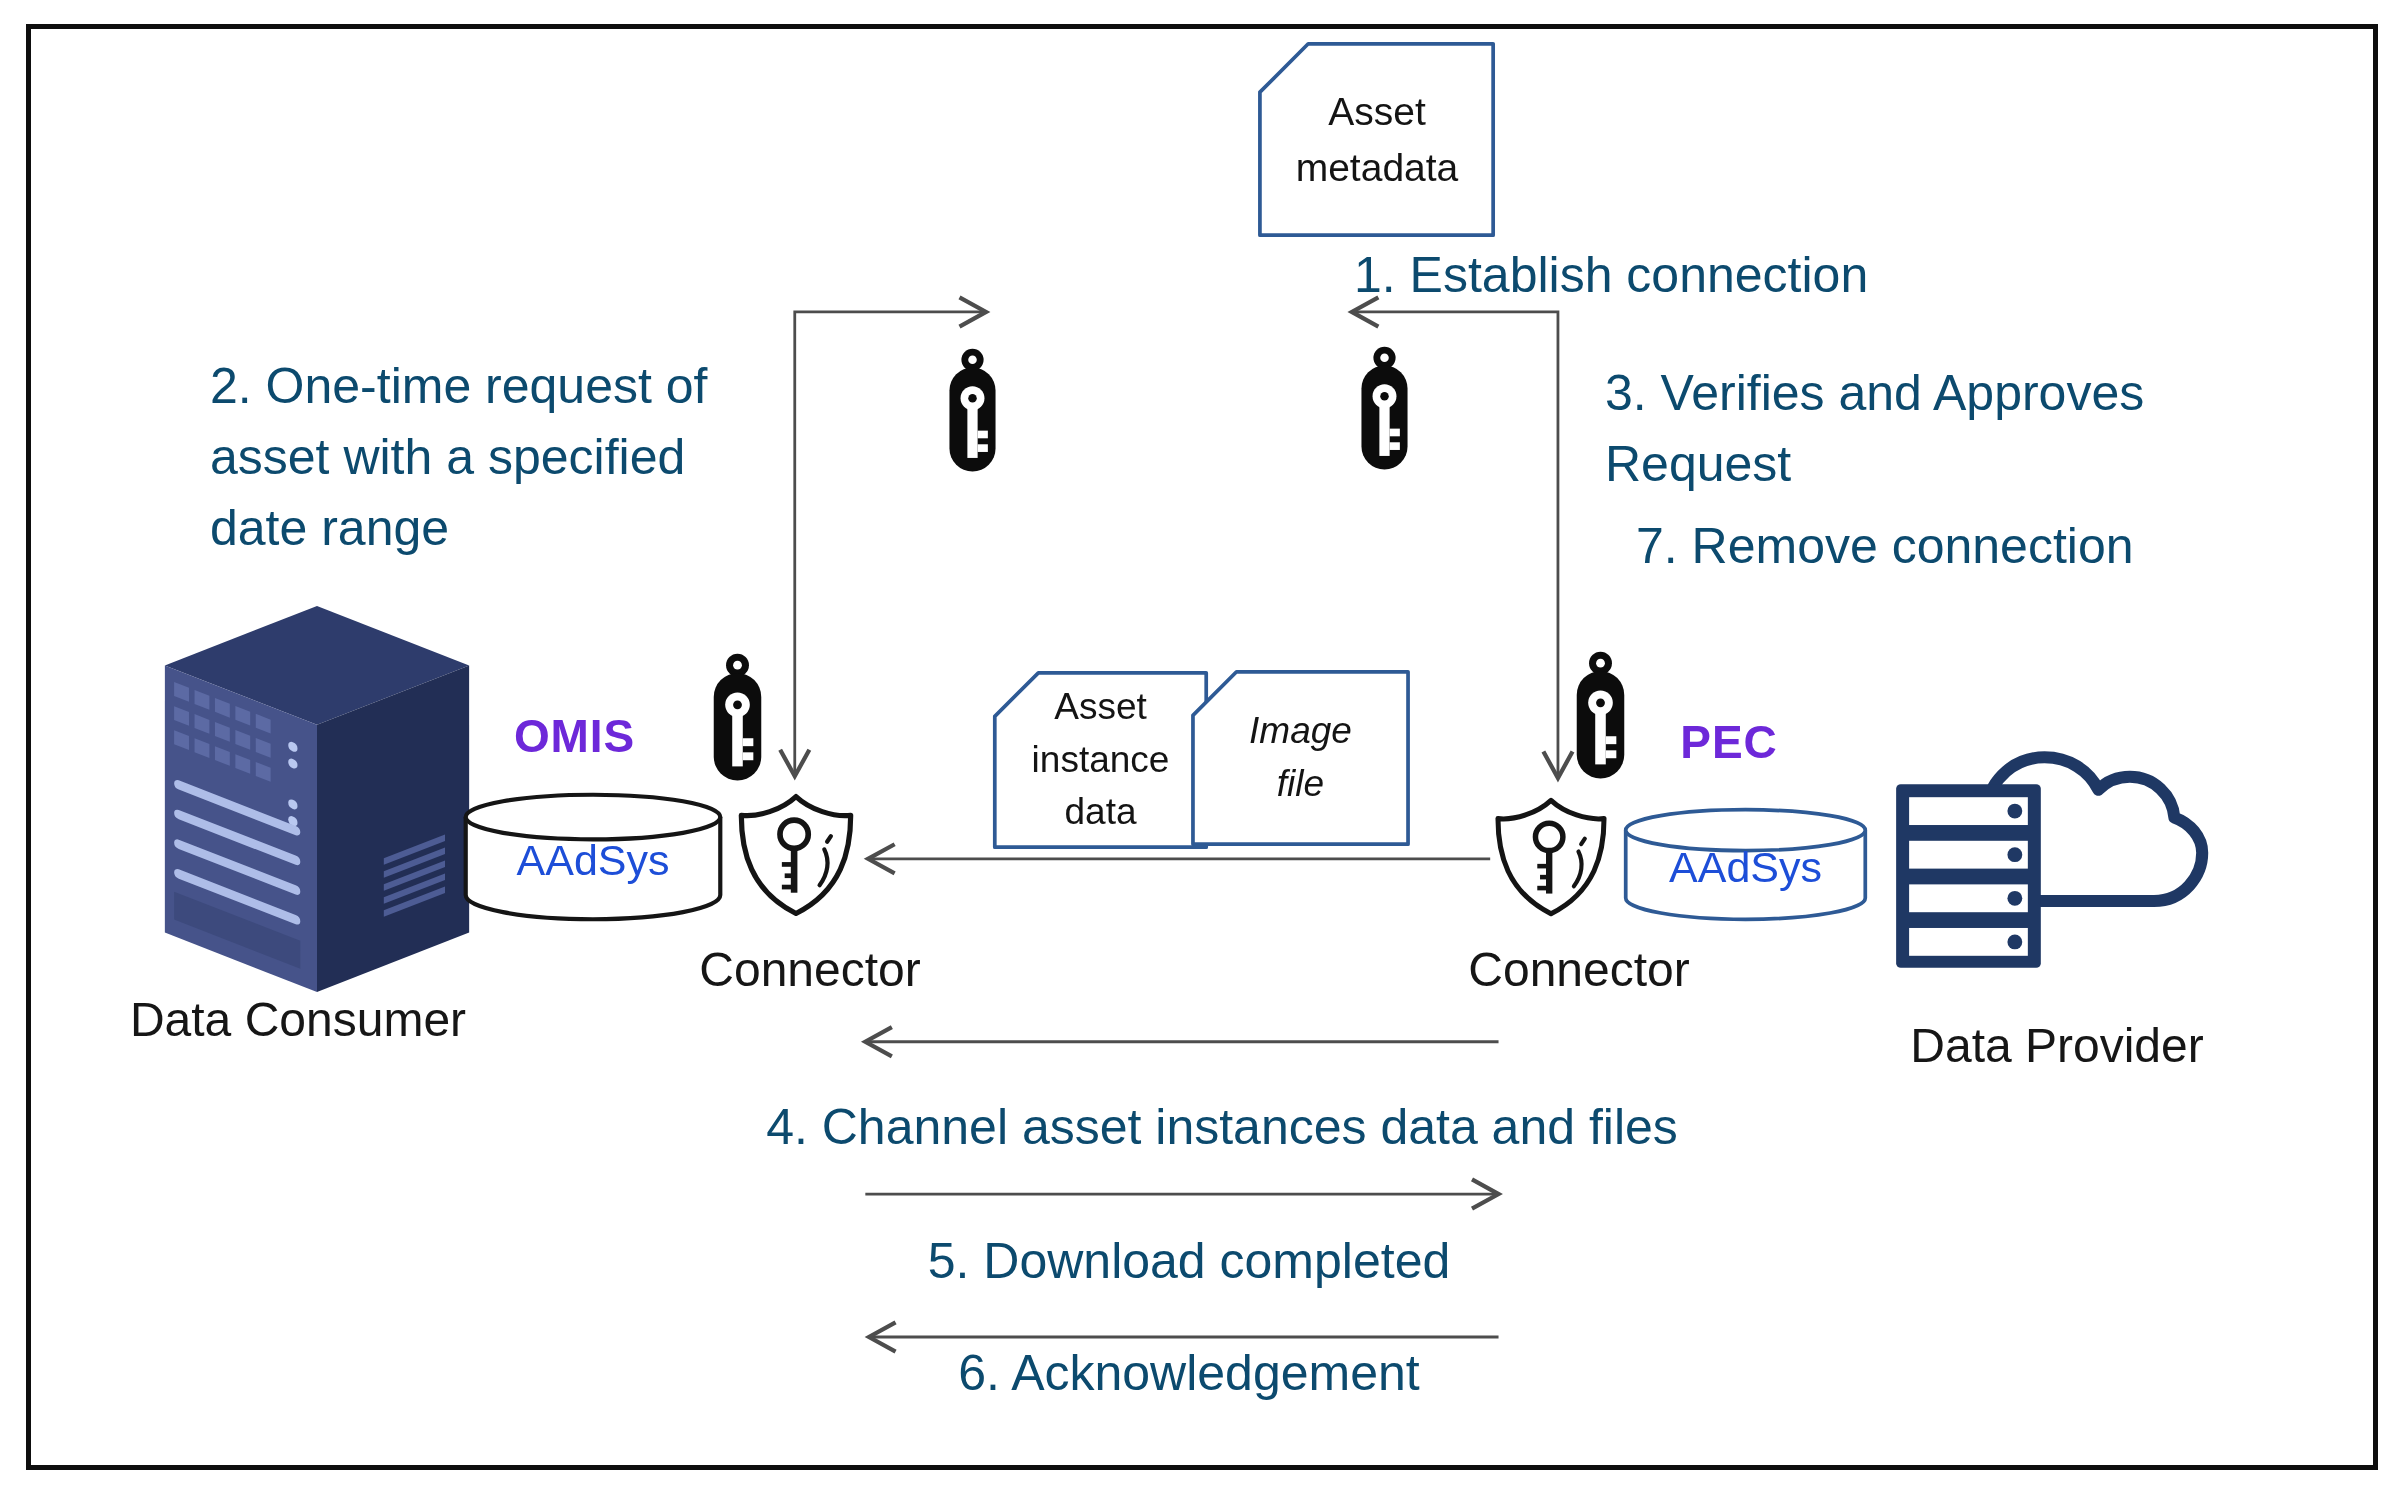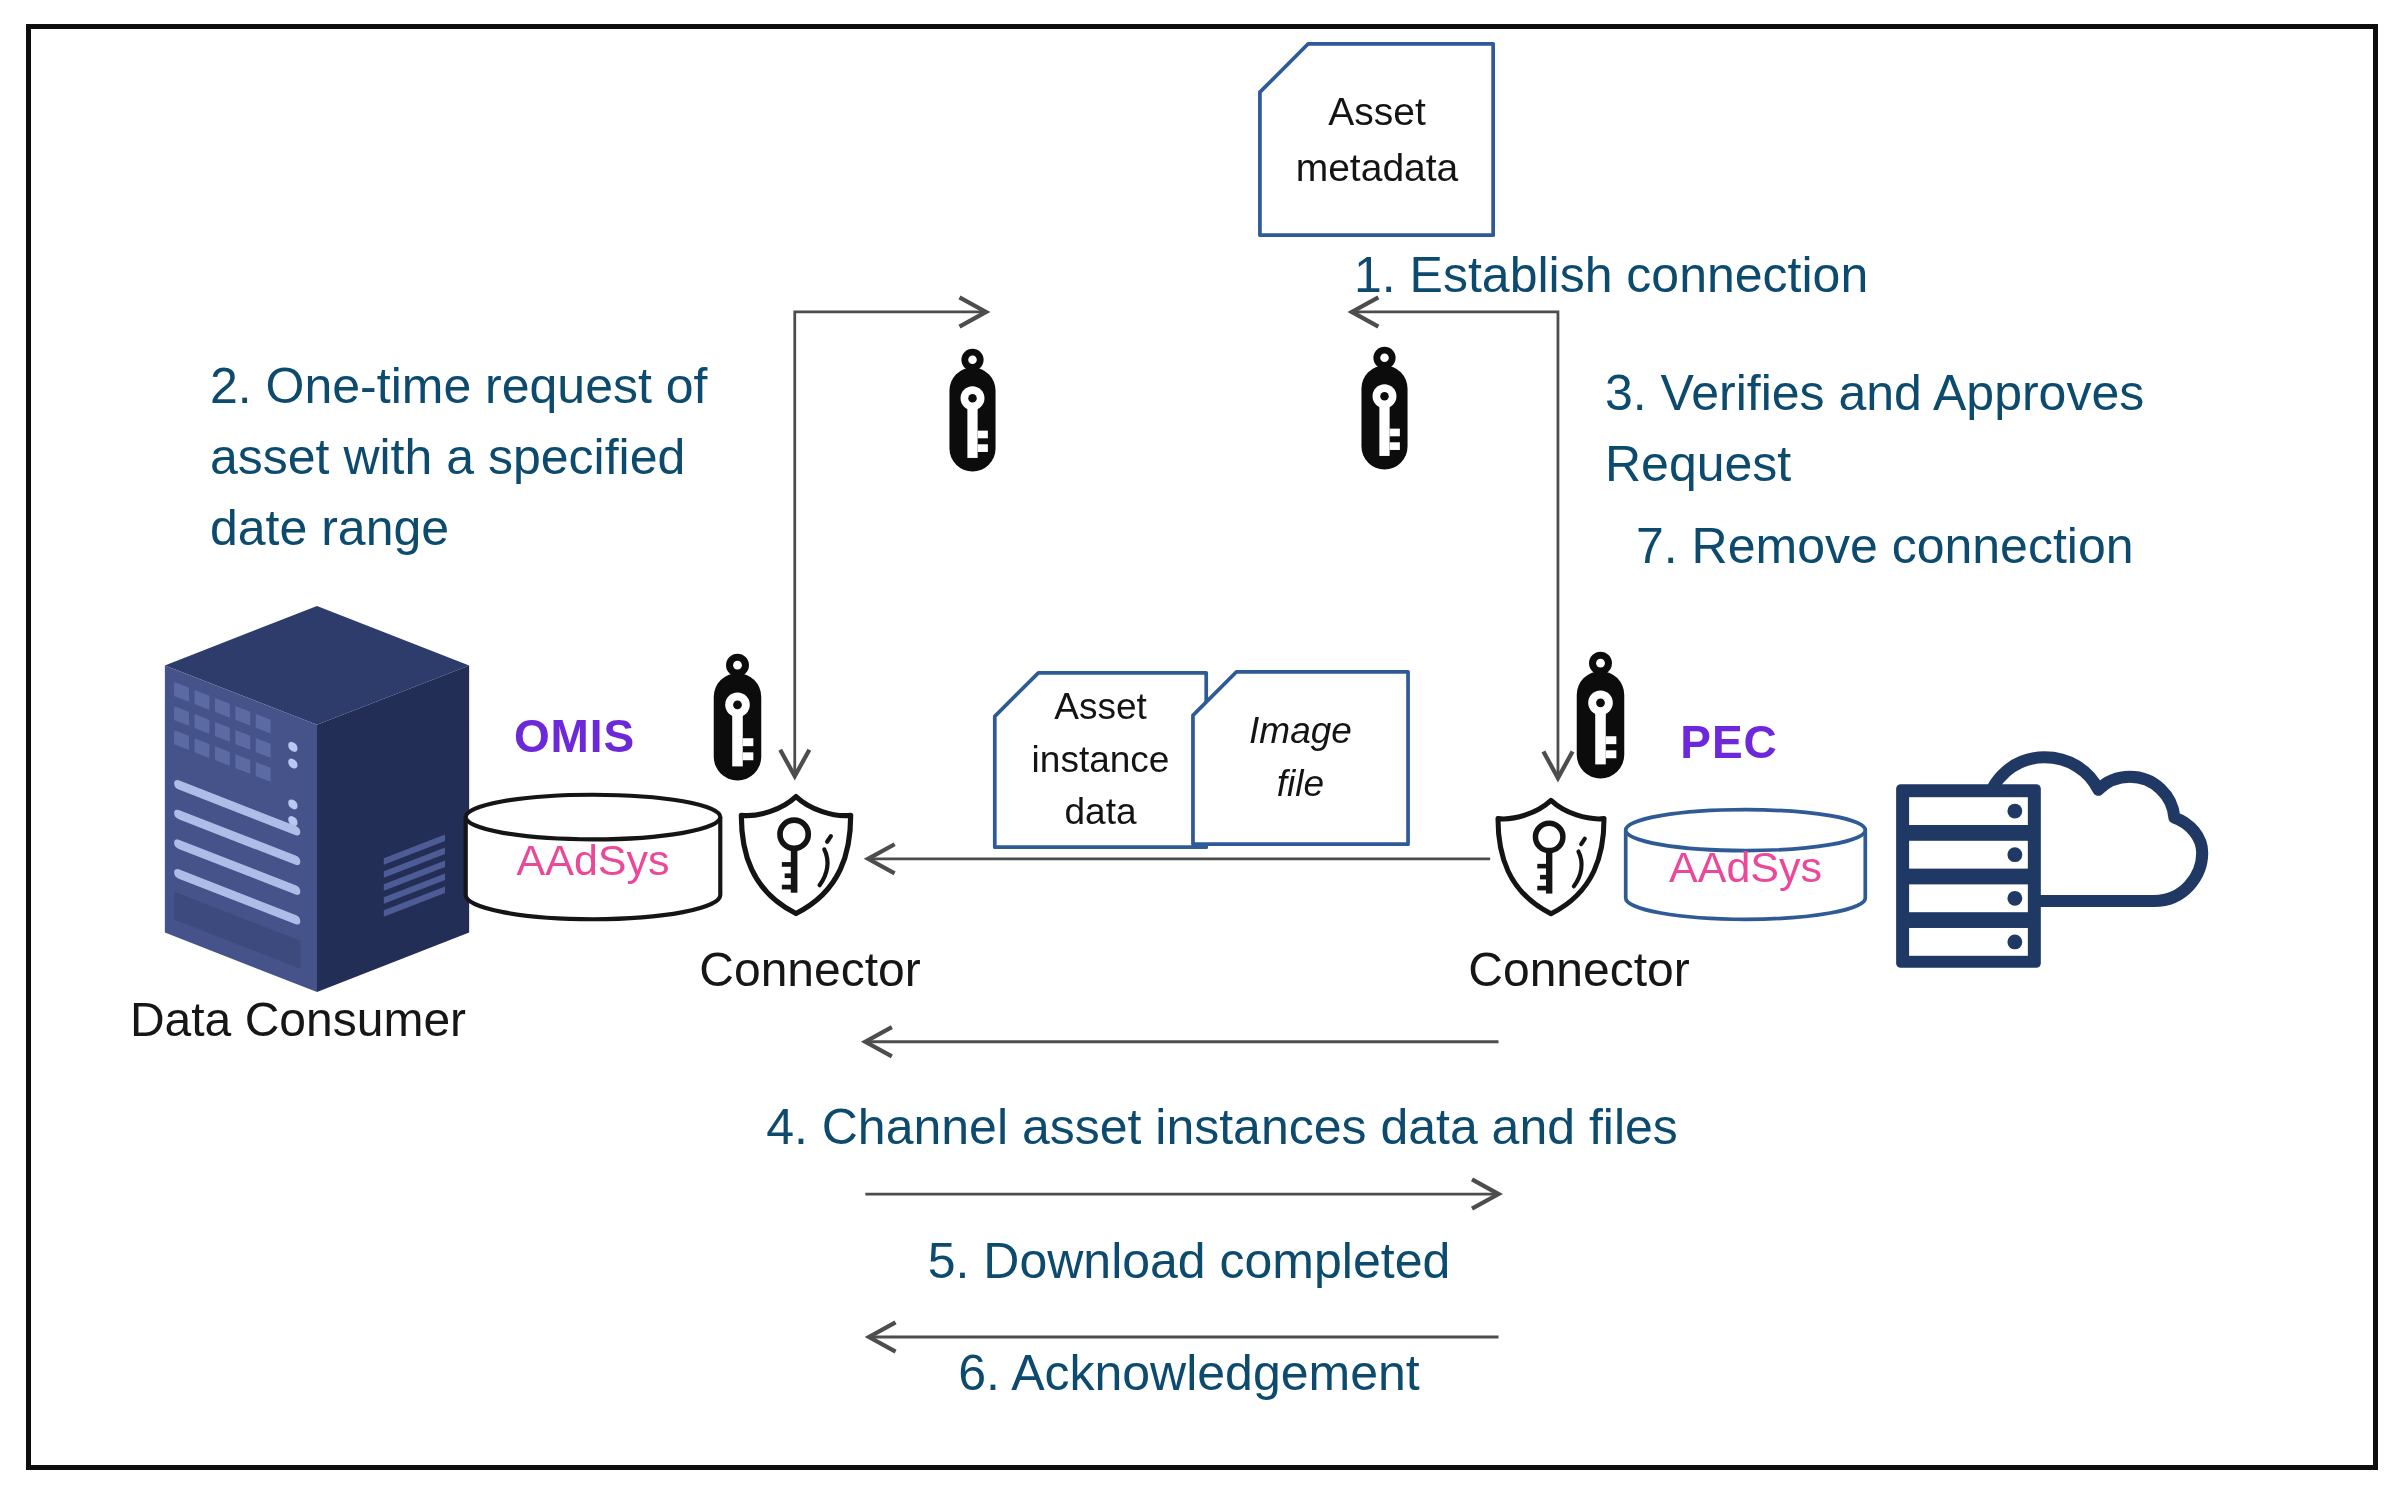--- a/index.html
+++ b/index.html
@@ -6,21 +6,21 @@
   .canvas{position:relative;width:2401px;height:1506px;background:#ffffff;
           font-family:"Liberation Sans",sans-serif;color:#1a1a1a;overflow:hidden;}
   .abs{position:absolute;}
   .frame{left:26px;top:24px;width:2342px;height:1436px;border:5.6px solid #0e0e0e;}
   .lbl{font-size:50px;line-height:1.42;color:#0c4a6e;white-space:pre-line;}
   .nodelbl{font-size:48px;color:#161616;text-align:center;}
   .boldlbl{font-size:46px;font-weight:bold;color:#6d28d9;text-align:center;letter-spacing:0.9px;}
   .doc-text{position:absolute;inset:0;display:flex;align-items:center;justify-content:center;
             text-align:center;font-size:37px;line-height:1.42;white-space:pre-line;color:#141414;}
   .cyl-text{position:absolute;left:0;right:0;top:52%;transform:translateY(-50%);
-            text-align:center;font-size:43px;color:#ec4899;}
+            text-align:center;font-size:43px;color:#1d4ed8;}
   .portal-text{position:absolute;left:0;right:0;top:113px;text-align:center;font-size:45px;color:#0d0d0d;}
   svg{display:block;}
 </style>
 </head>
 <body>
 
 <div class="canvas">
 
   <div class="abs frame"></div>
 
@@ -232,15 +232,16 @@
           <circle cx="140" cy="109" r="8" fill="#1f3864"></circle>
         <rect x="26" y="141" width="128" height="30" fill="#ffffff"></rect>
           <circle cx="140" cy="156" r="8" fill="#1f3864"></circle>
         <rect x="26" y="188" width="128" height="30" fill="#ffffff"></rect>
           <circle cx="140" cy="203" r="8" fill="#1f3864"></circle>
         <rect x="26" y="235" width="128" height="30" fill="#ffffff"></rect>
           <circle cx="140" cy="250" r="8" fill="#1f3864"></circle>
       </g>
     </svg>
   </div>
+  <div class="abs nodelbl" style="left:1848px;top:1018px;width:418px;">Data Provider</div>
 
 </div>
 
 
 </body></html>

